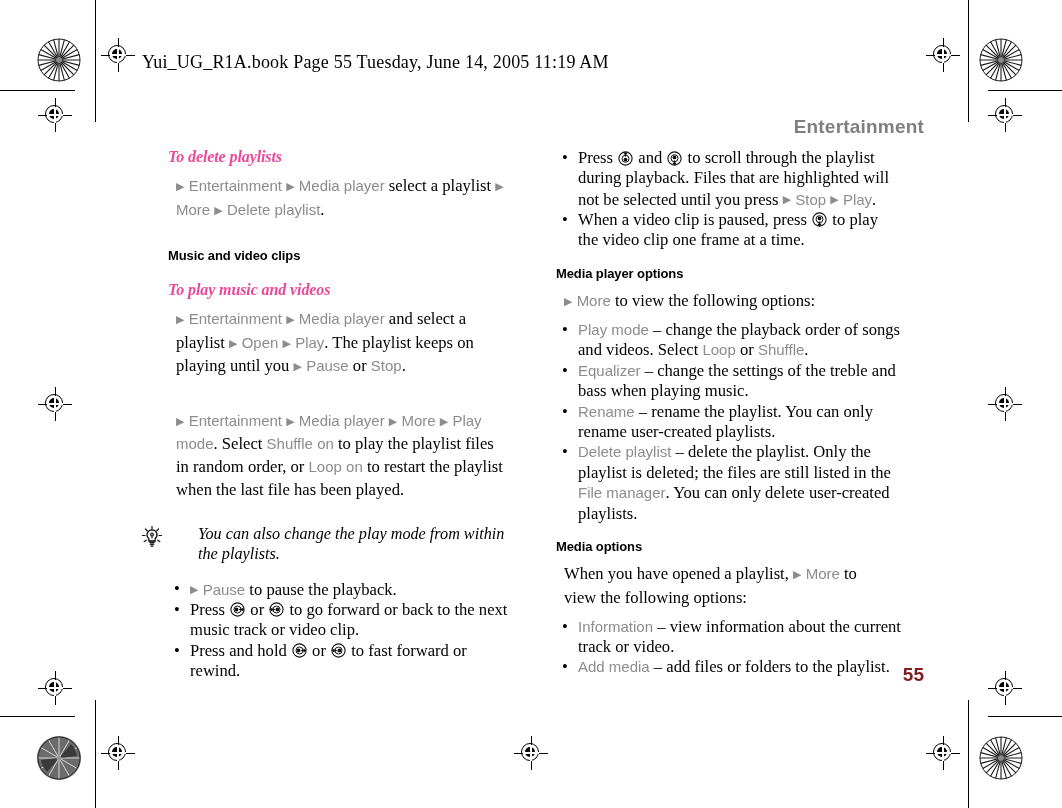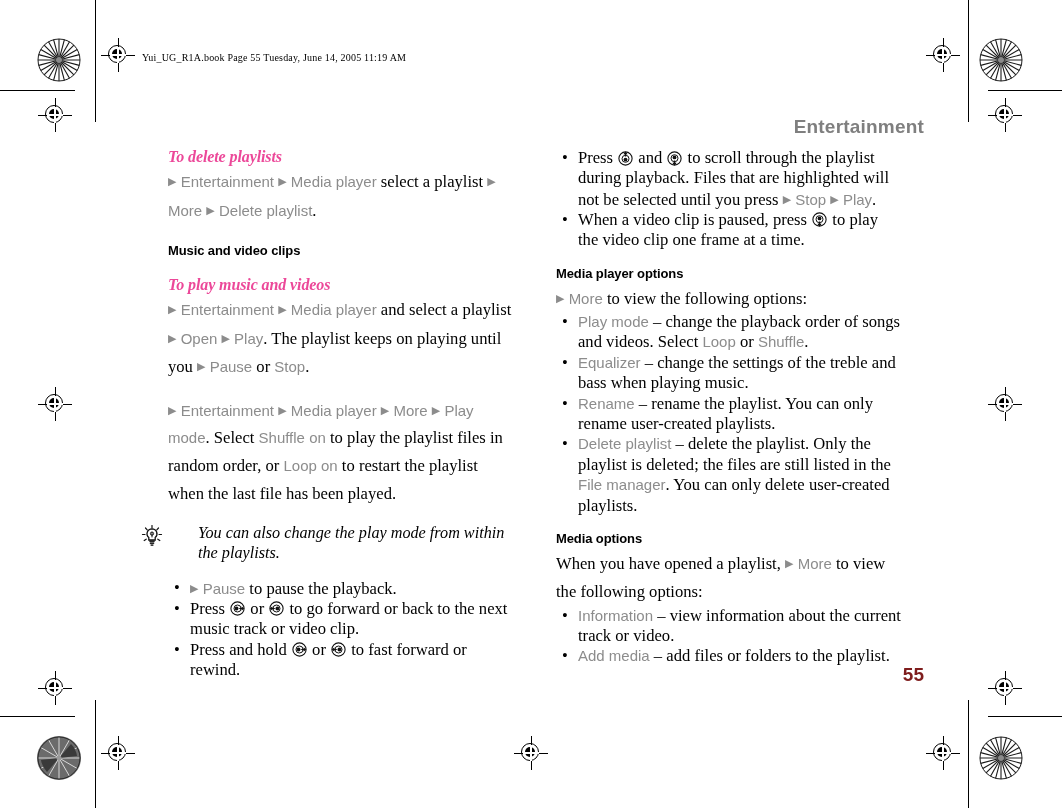--- a/index.html
+++ b/index.html
@@ -87,21 +87,21 @@
     position: absolute;
     left: 0; top: 0;
     width: 1062px; height: 808px;
   }
 
   .book-header {
     position: absolute;
     left: 142px;
     top: 52px;
     font-family: "Liberation Serif", serif;
-    font-size: 10px;
+    font-size: 18px;
     letter-spacing: 0.2px;
     white-space: nowrap;
   }
 
   .running-head {
     position: absolute;
     right: 138px;
     top: 116px;
     font-family: "Liberation Sans", sans-serif;
     font-weight: bold;
@@ -145,25 +145,25 @@
     font-size: 16px;
     margin: 0 0 1px 0;
     padding: 0;
     color: #ec4899;
     letter-spacing: -0.1px;
   }
   .sp-lg { height: 19px; }
   .sp-md { height: 15px; }
 
   p.body {
-    margin: 0;
+    margin: 8px;
     padding: 0;
     font-family: "Liberation Serif", serif;
     font-size: 16.6px;
-    line-height: 28px;
+    line-height: 23px;
     color: #000;
   }
 
   
   .ui {
     font-family: "Liberation Sans", sans-serif;
     font-size: 15px;
     color: #8c8c8c;
   }
   

